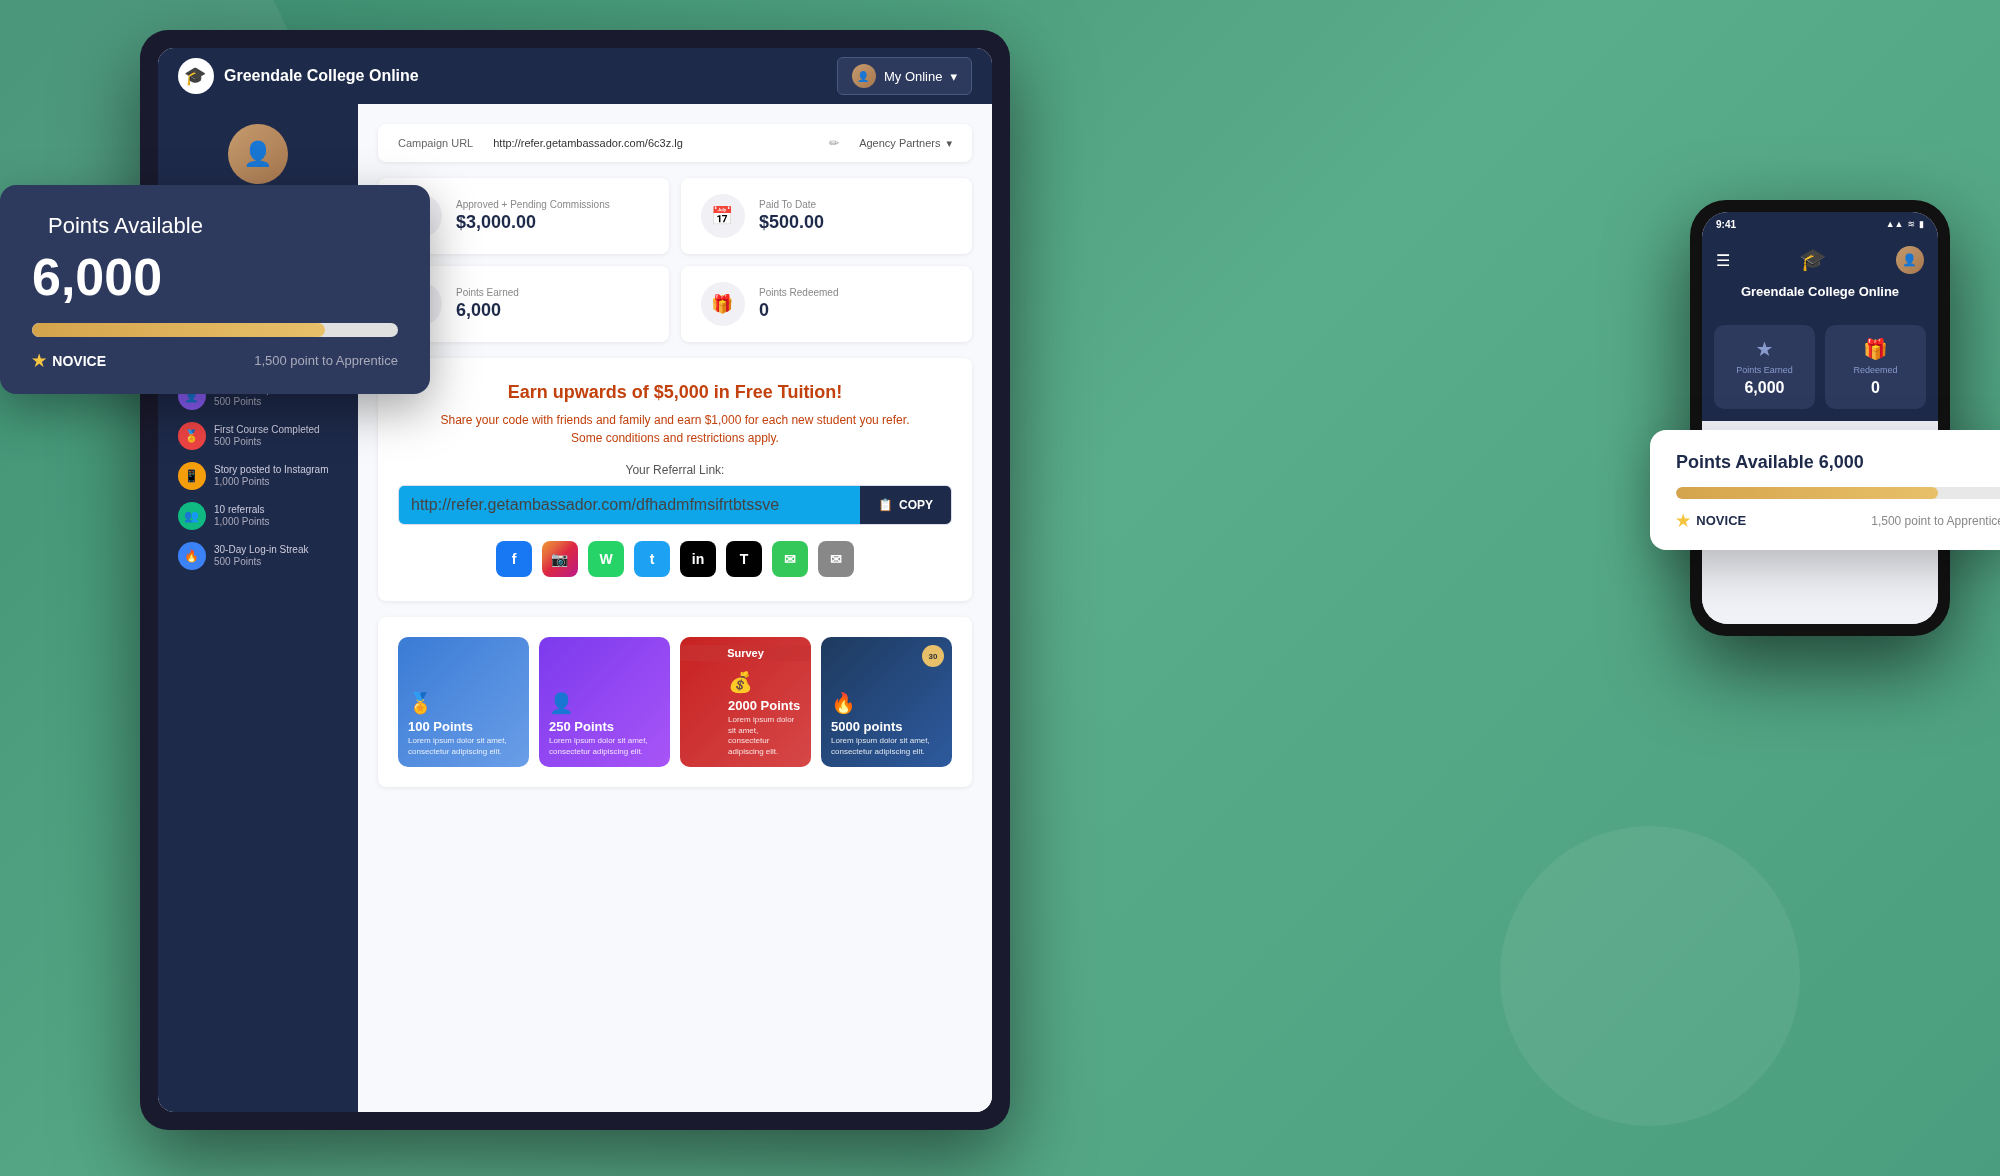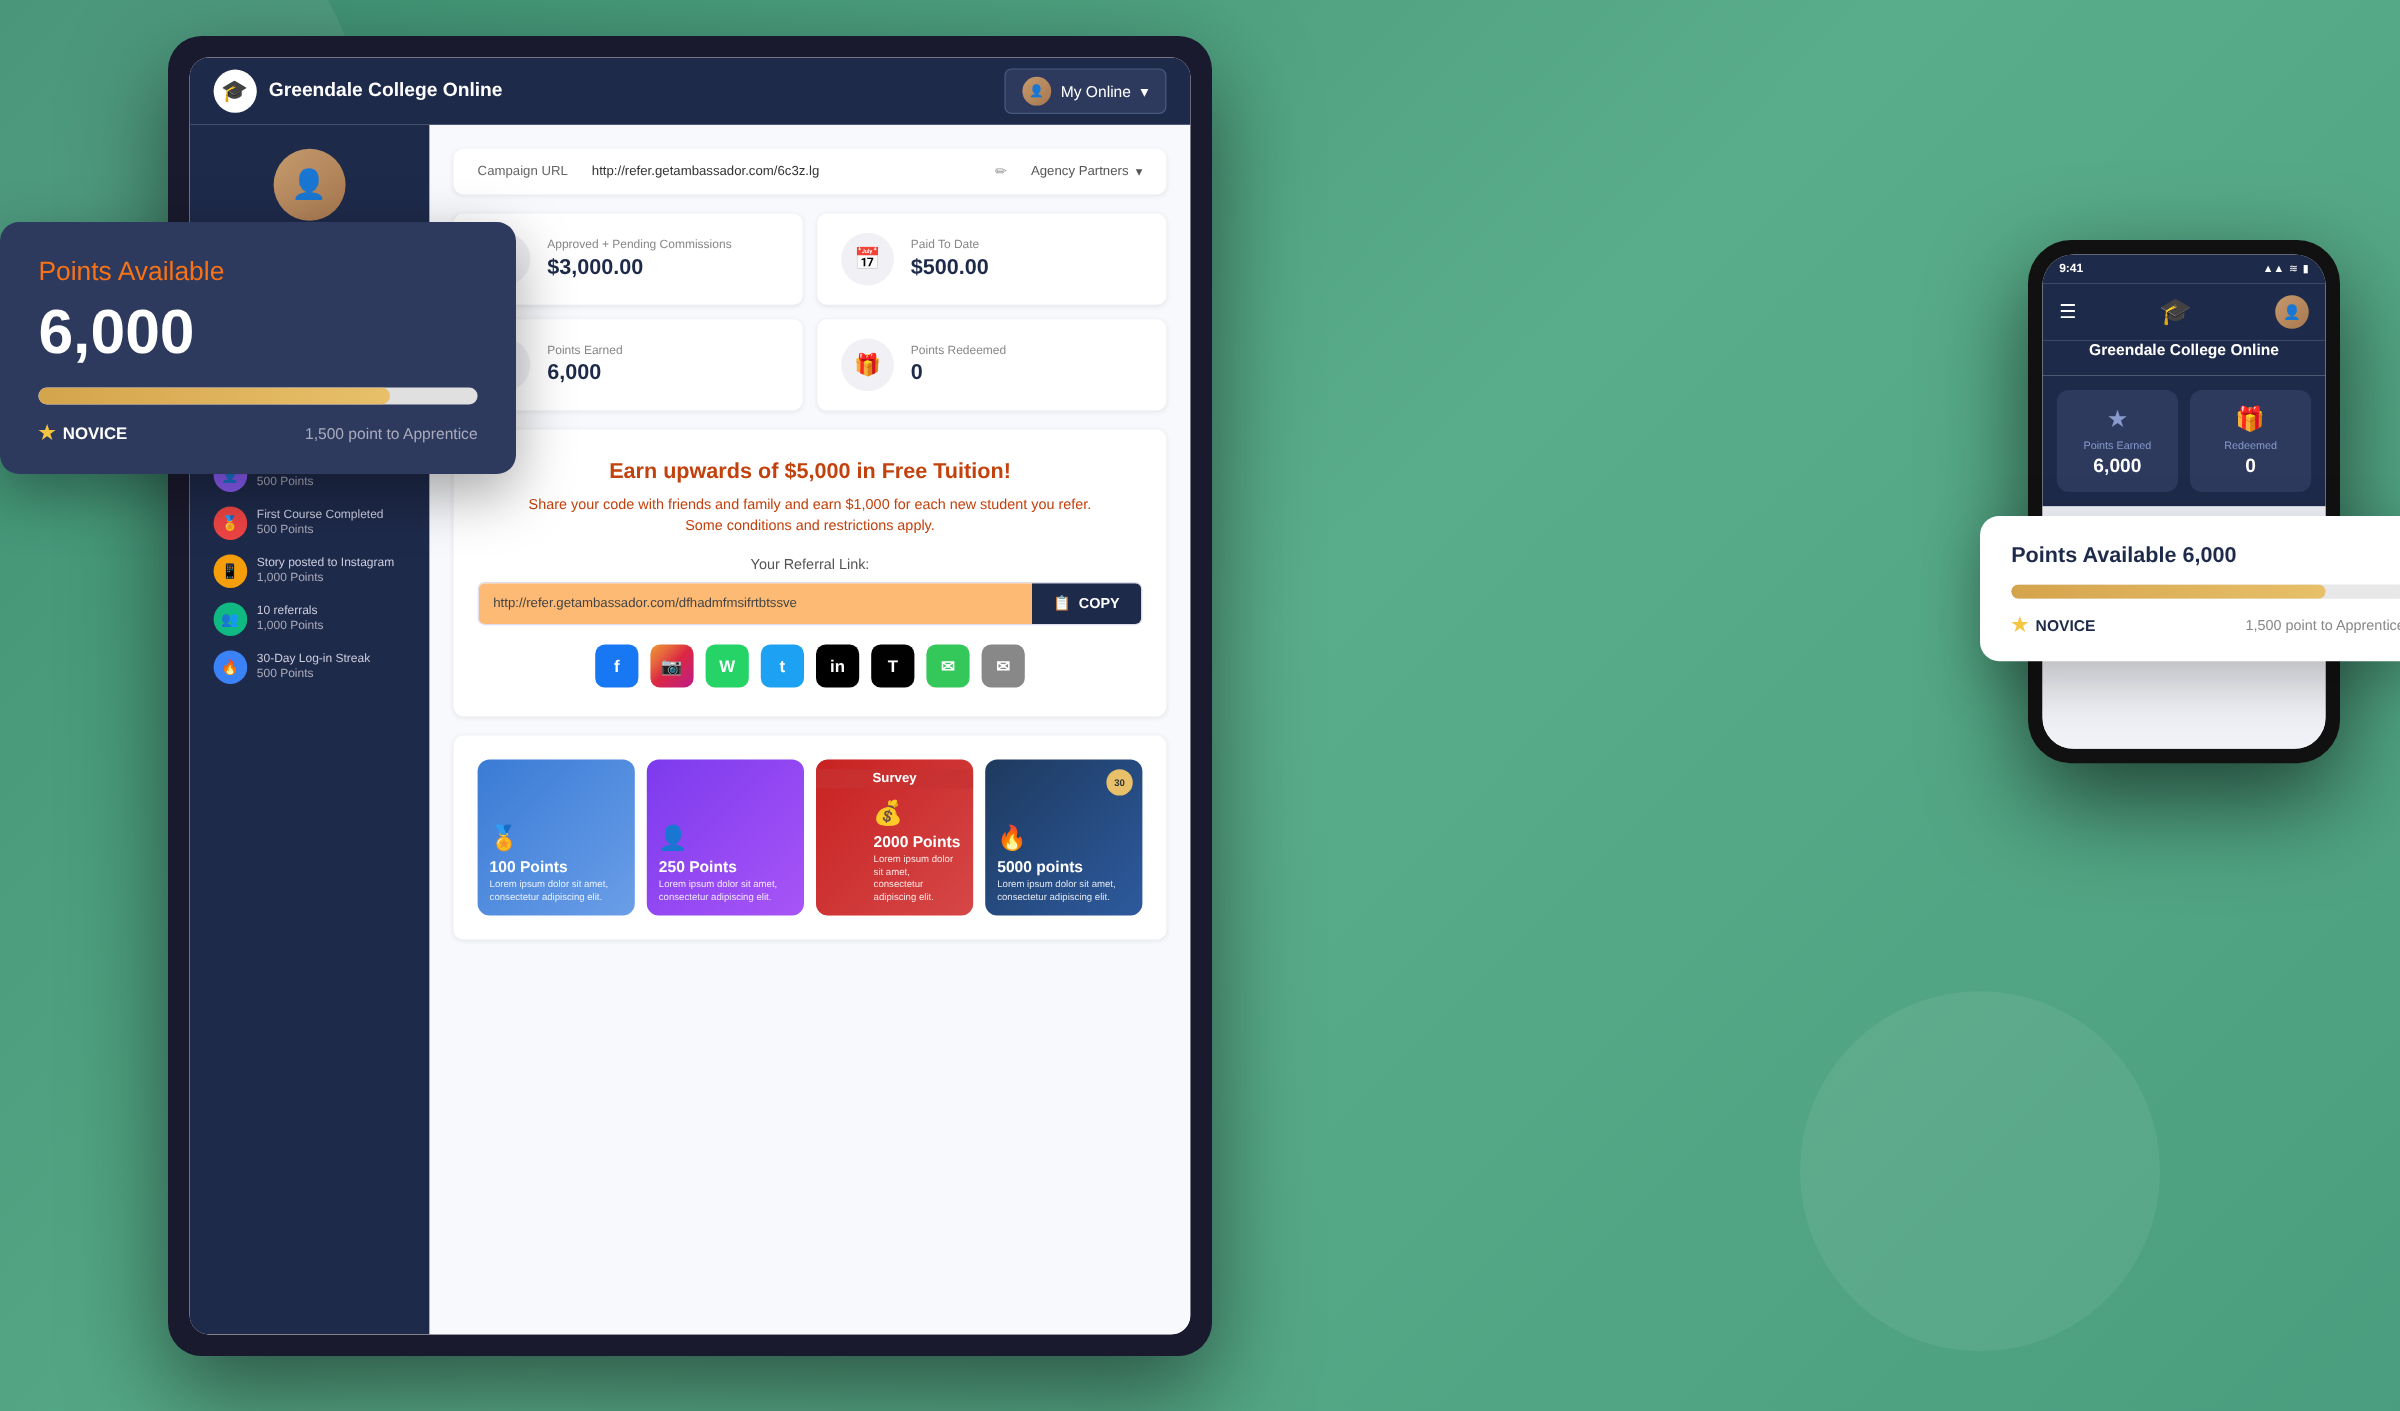--- a/index.html
+++ b/index.html
@@ -272,25 +272,25 @@
       display: flex;
       gap: 0;
       border: 1px solid #dde;
       border-radius: 6px;
       overflow: hidden;
       margin-bottom: 16px;
     }
     .referral-url-input {
       flex: 1;
       padding: 10px 12px;
-      font-size: 11px;
+      font-size: 16px;
       color: #444;
       border: none;
       outline: none;
-      background: #fdba74;
+      background: #0ea5e9;
     }
     .copy-btn {
       background: #1e2a4a;
       color: white;
       border: none;
       padding: 10px 18px;
       font-size: 12px;
       font-weight: 700;
       cursor: pointer;
       display: flex;
@@ -344,23 +344,24 @@
       top: 185px;
       width: 430px;
       background: #2d3a5e;
       border-radius: 16px;
       padding: 28px 32px 24px;
       box-shadow: 0 16px 48px rgba(0,0,0,0.35);
       z-index: 10;
     }
     .points-card-title {
       font-size: 22px;
-      color: #f97316;
+      color: #ffffff;
       font-weight: 500;
       margin-bottom: 8px;
+      margin-left: 16px;
     }
     .points-card-value {
       font-size: 52px;
       font-weight: 800;
       color: white;
       margin-bottom: 16px;
     }
     .progress-bar-bg {
       height: 14px;
       background: #e0e0e0;

